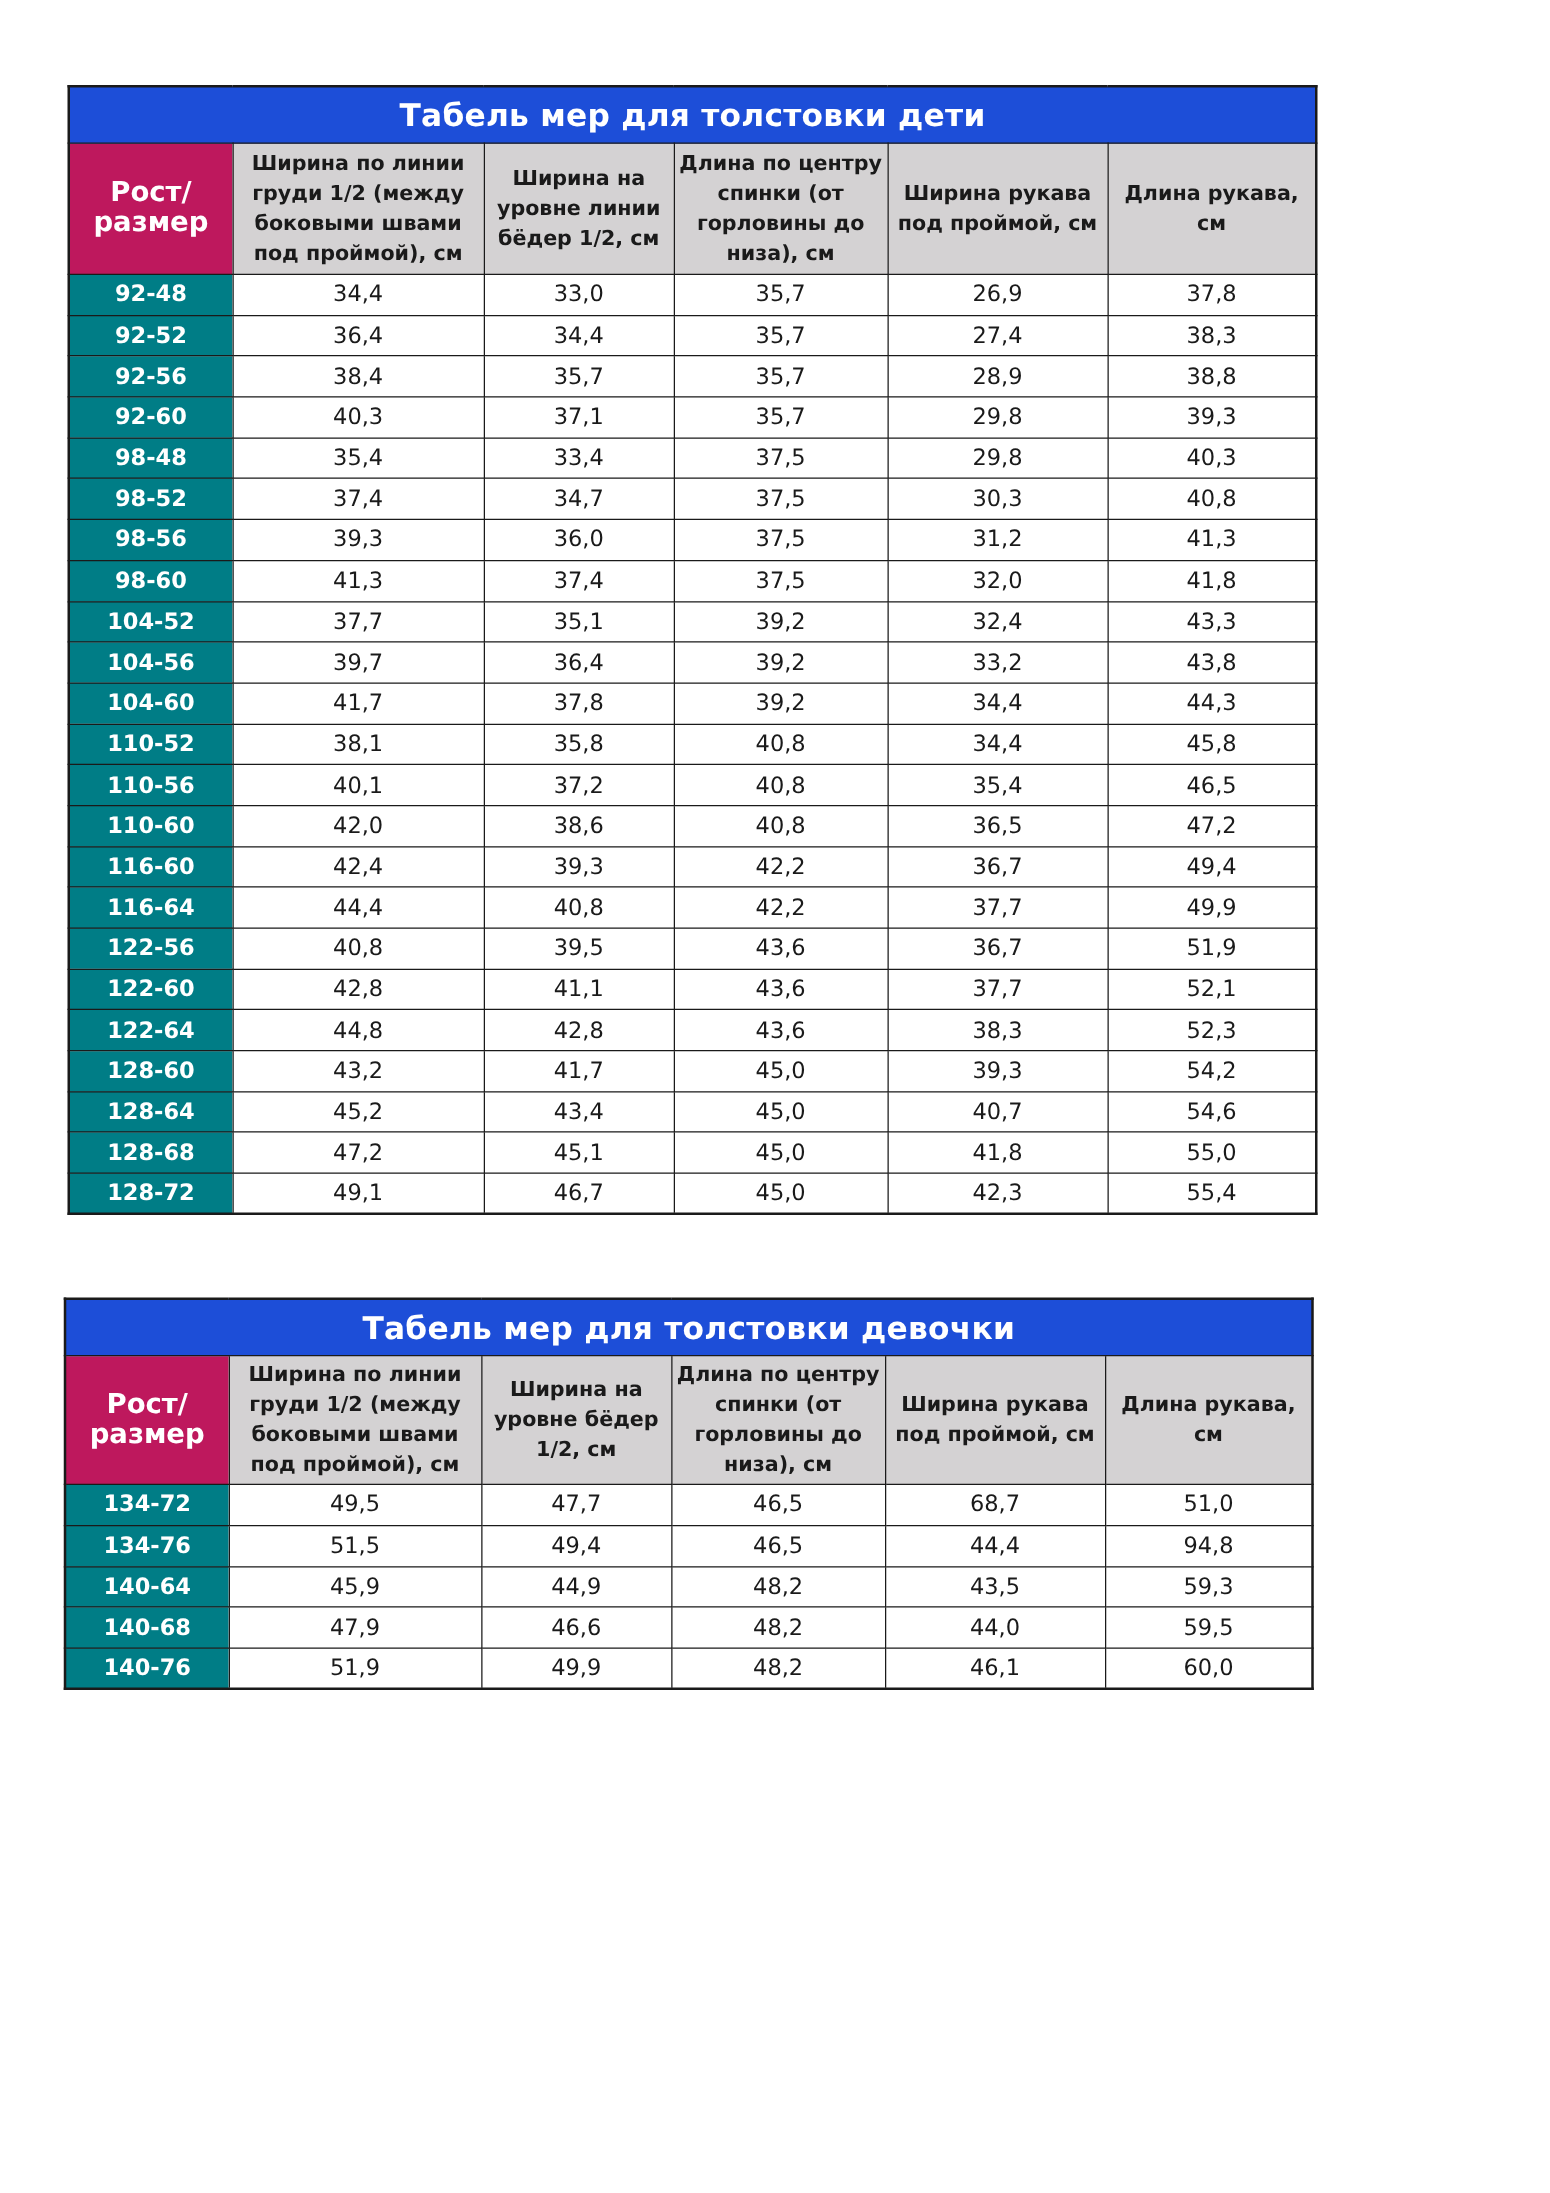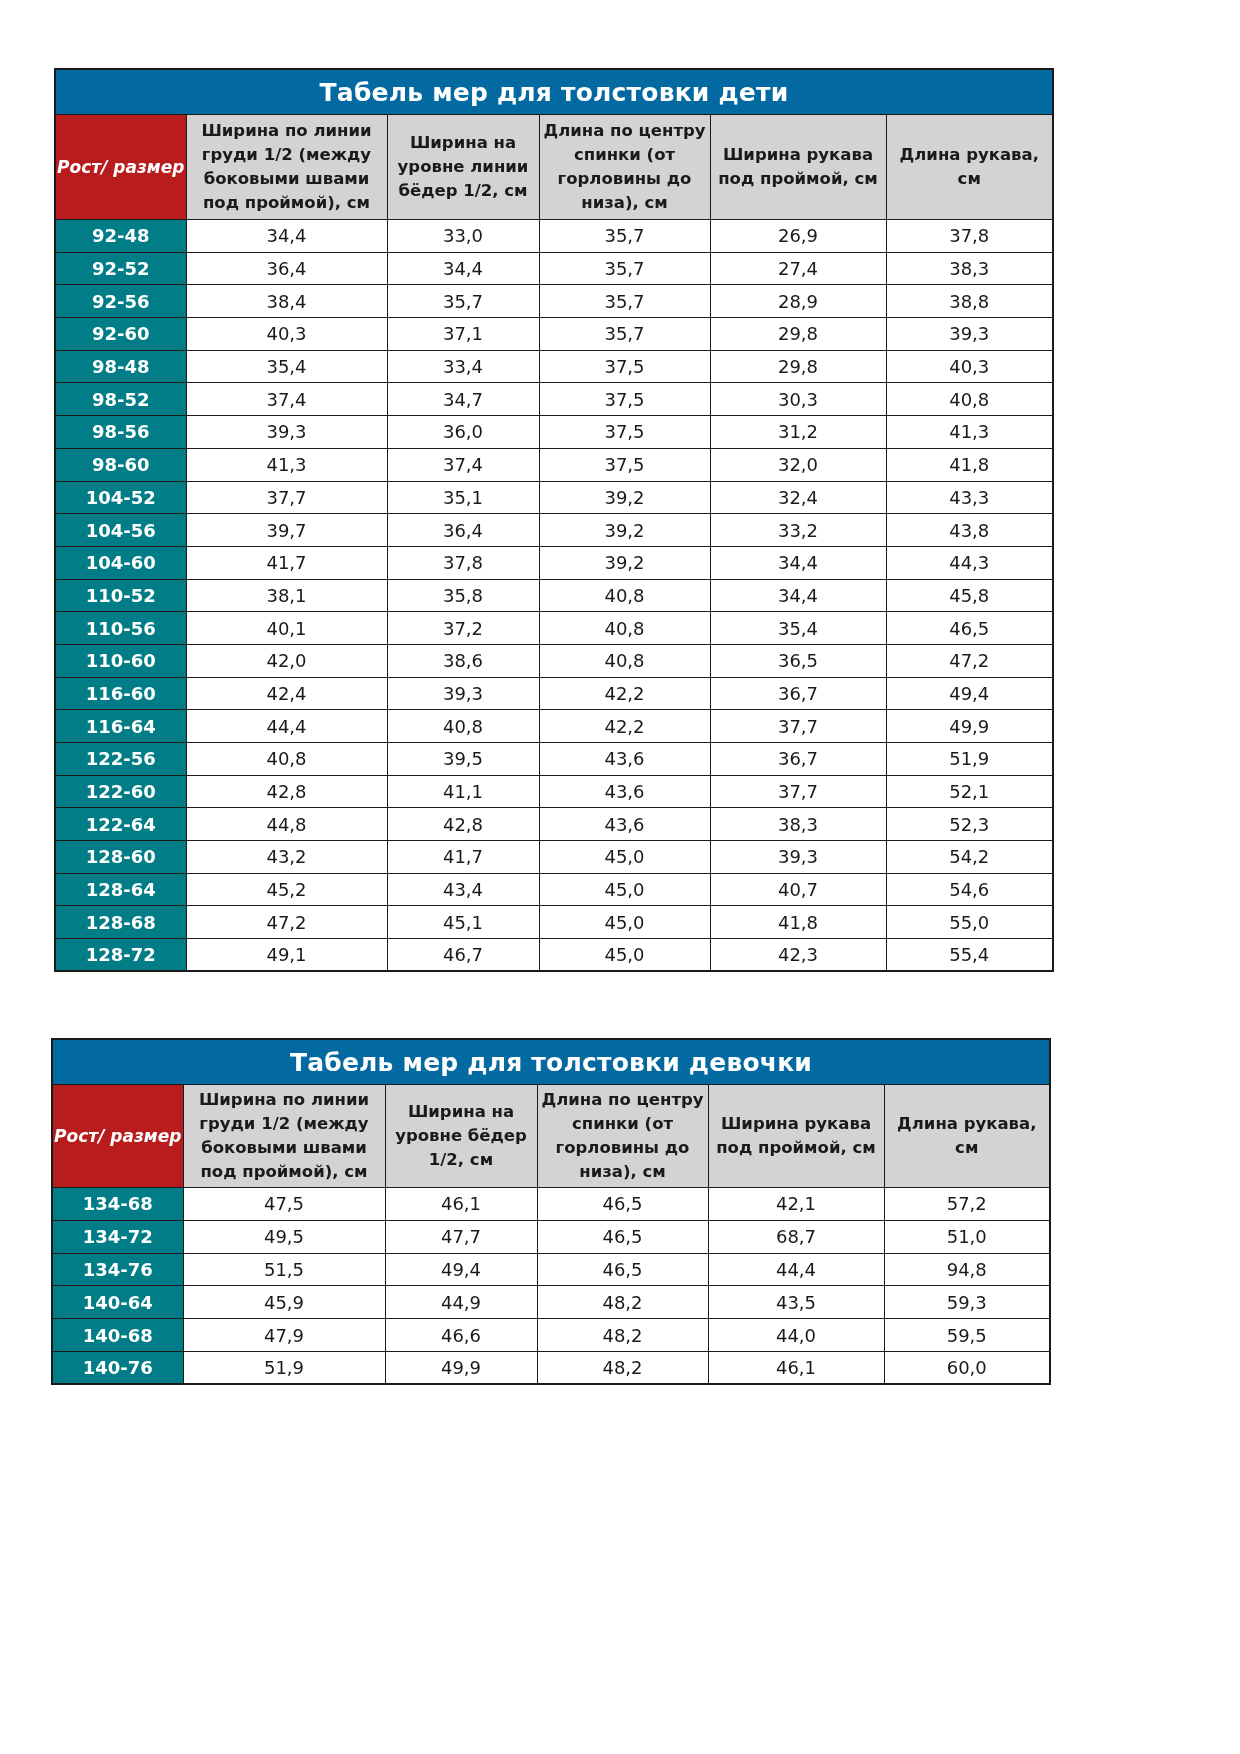--- a/index.html
+++ b/index.html
@@ -12,34 +12,33 @@
   }
   #table-kids { left: 54px; top: 68px; width: 998px; }
   #table-girls { left: 51px; top: 1038px; width: 998px; padding-left: 40px; }
   .size-table td, .size-table th {
     border: 1.5px solid #1a1a1a;
     padding: 0;
     text-align: center;
     vertical-align: middle;
   }
   .title-cell {
-    background: #0369a1;
+    background: #1d4ed8;
     color: #ffffff;
     font-weight: bold;
     font-size: 25px;
     height: 44px;
     letter-spacing: 0.2px;
   }
   .head-size {
-    background: #b91c1c;
+    background: #be185d;
     color: #ffffff;
     font-weight: bold;
-    font-size: 17px;
+    font-size: 22px;
     line-height: 24px;
-    font-style: italic;
   }
   .head-col {
     background: #d4d2d3;
     color: #1a1a1a;
     font-weight: bold;
     font-size: 16.5px;
     line-height: 24px;
     padding: 2px 4px;
   }
   #table-kids .head-row { height: 105px; }
@@ -288,28 +287,20 @@
     <th class="head-size">Рост/ размер</th>
     <th class="head-col">Ширина по линии груди 1/2 (между боковыми швами под проймой), см</th>
     <th class="head-col">Ширина на уровне бёдер 1/2, см</th>
     <th class="head-col">Длина по центру спинки (от горловины до низа), см</th>
     <th class="head-col">Ширина рукава под проймой, см</th>
     <th class="head-col">Длина рукава, см</th>
   </tr>
   </tbody>
     <tbody id="tbody-girls">
       <tr class="data-row">
-        <td class="size-cell">134-68</td>
-        <td class="val-cell">47,5</td>
-        <td class="val-cell">46,1</td>
-        <td class="val-cell">46,5</td>
-        <td class="val-cell">42,1</td>
-        <td class="val-cell">57,2</td>
-      </tr>
-      <tr class="data-row">
         <td class="size-cell">134-72</td>
         <td class="val-cell">49,5</td>
         <td class="val-cell">47,7</td>
         <td class="val-cell">46,5</td>
         <td class="val-cell">68,7</td>
         <td class="val-cell">51,0</td>
       </tr>
       <tr class="data-row">
         <td class="size-cell">134-76</td>
         <td class="val-cell">51,5</td>

